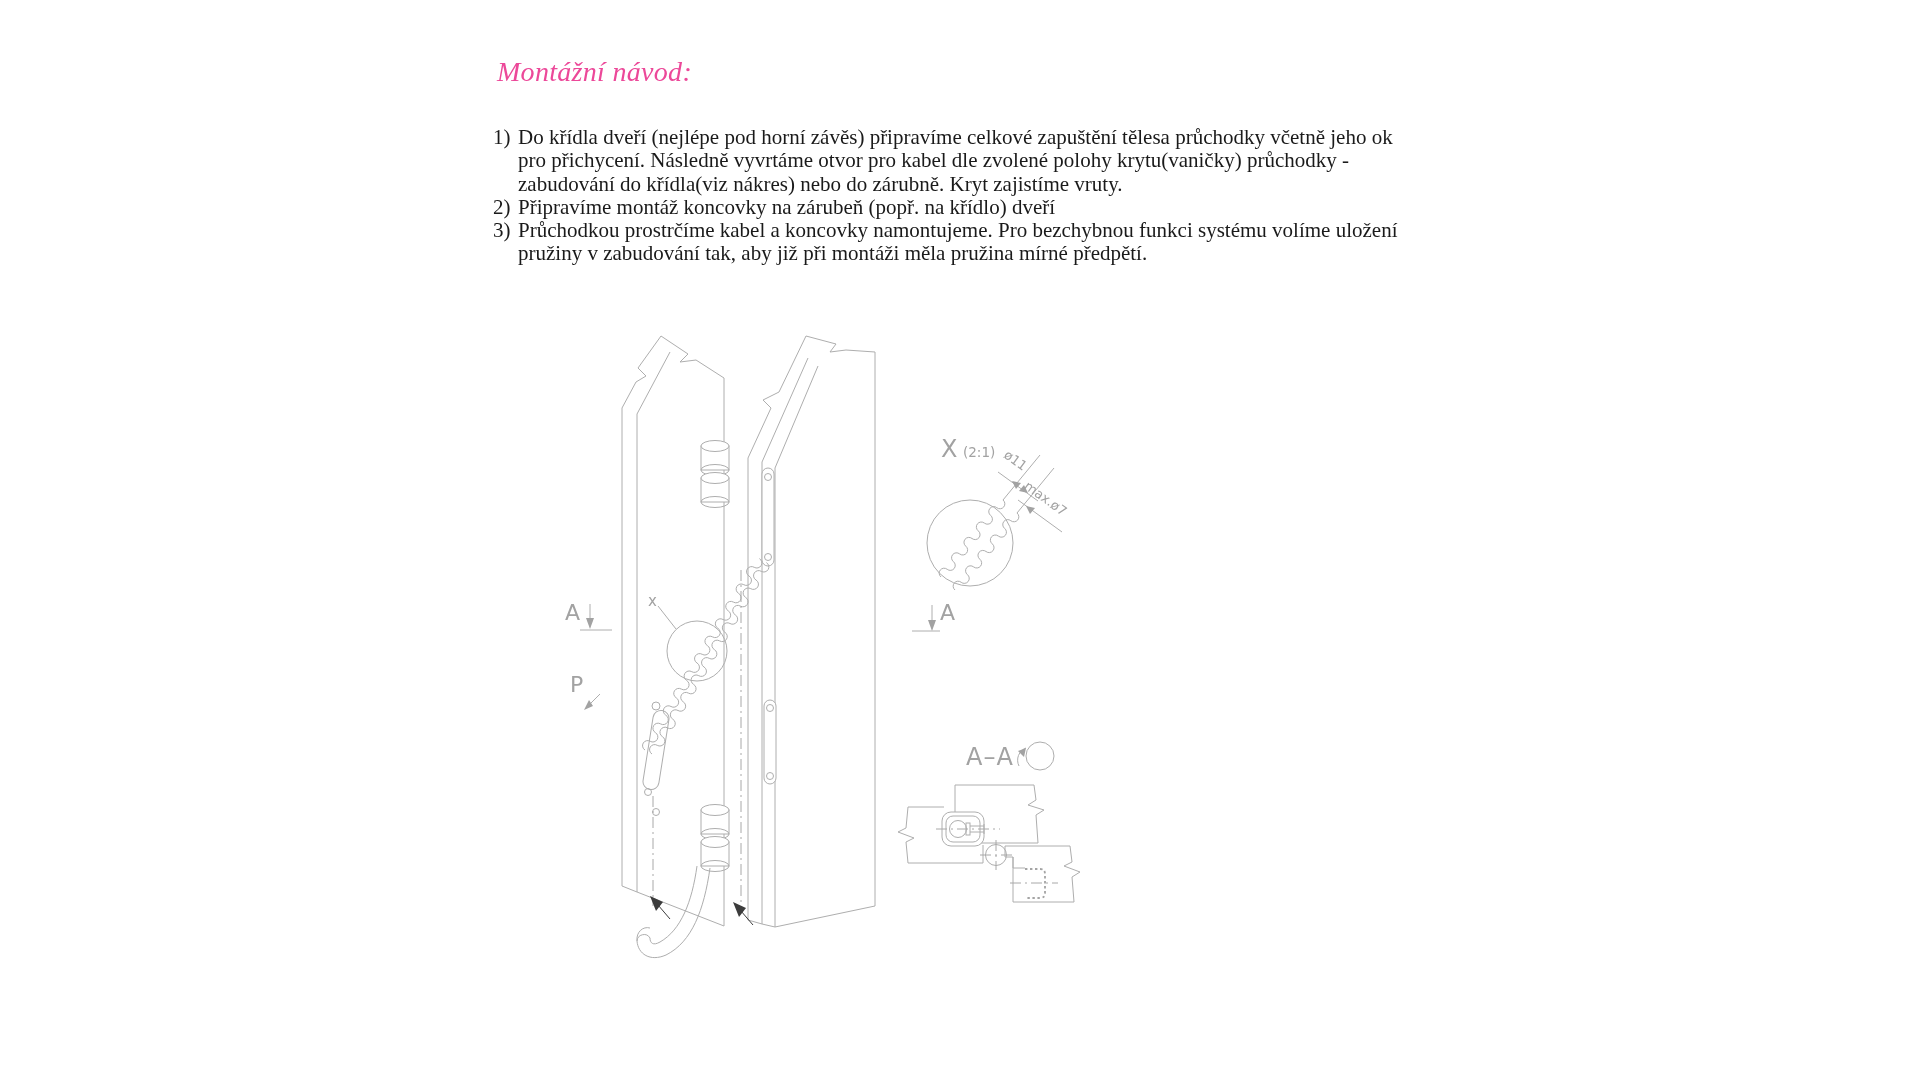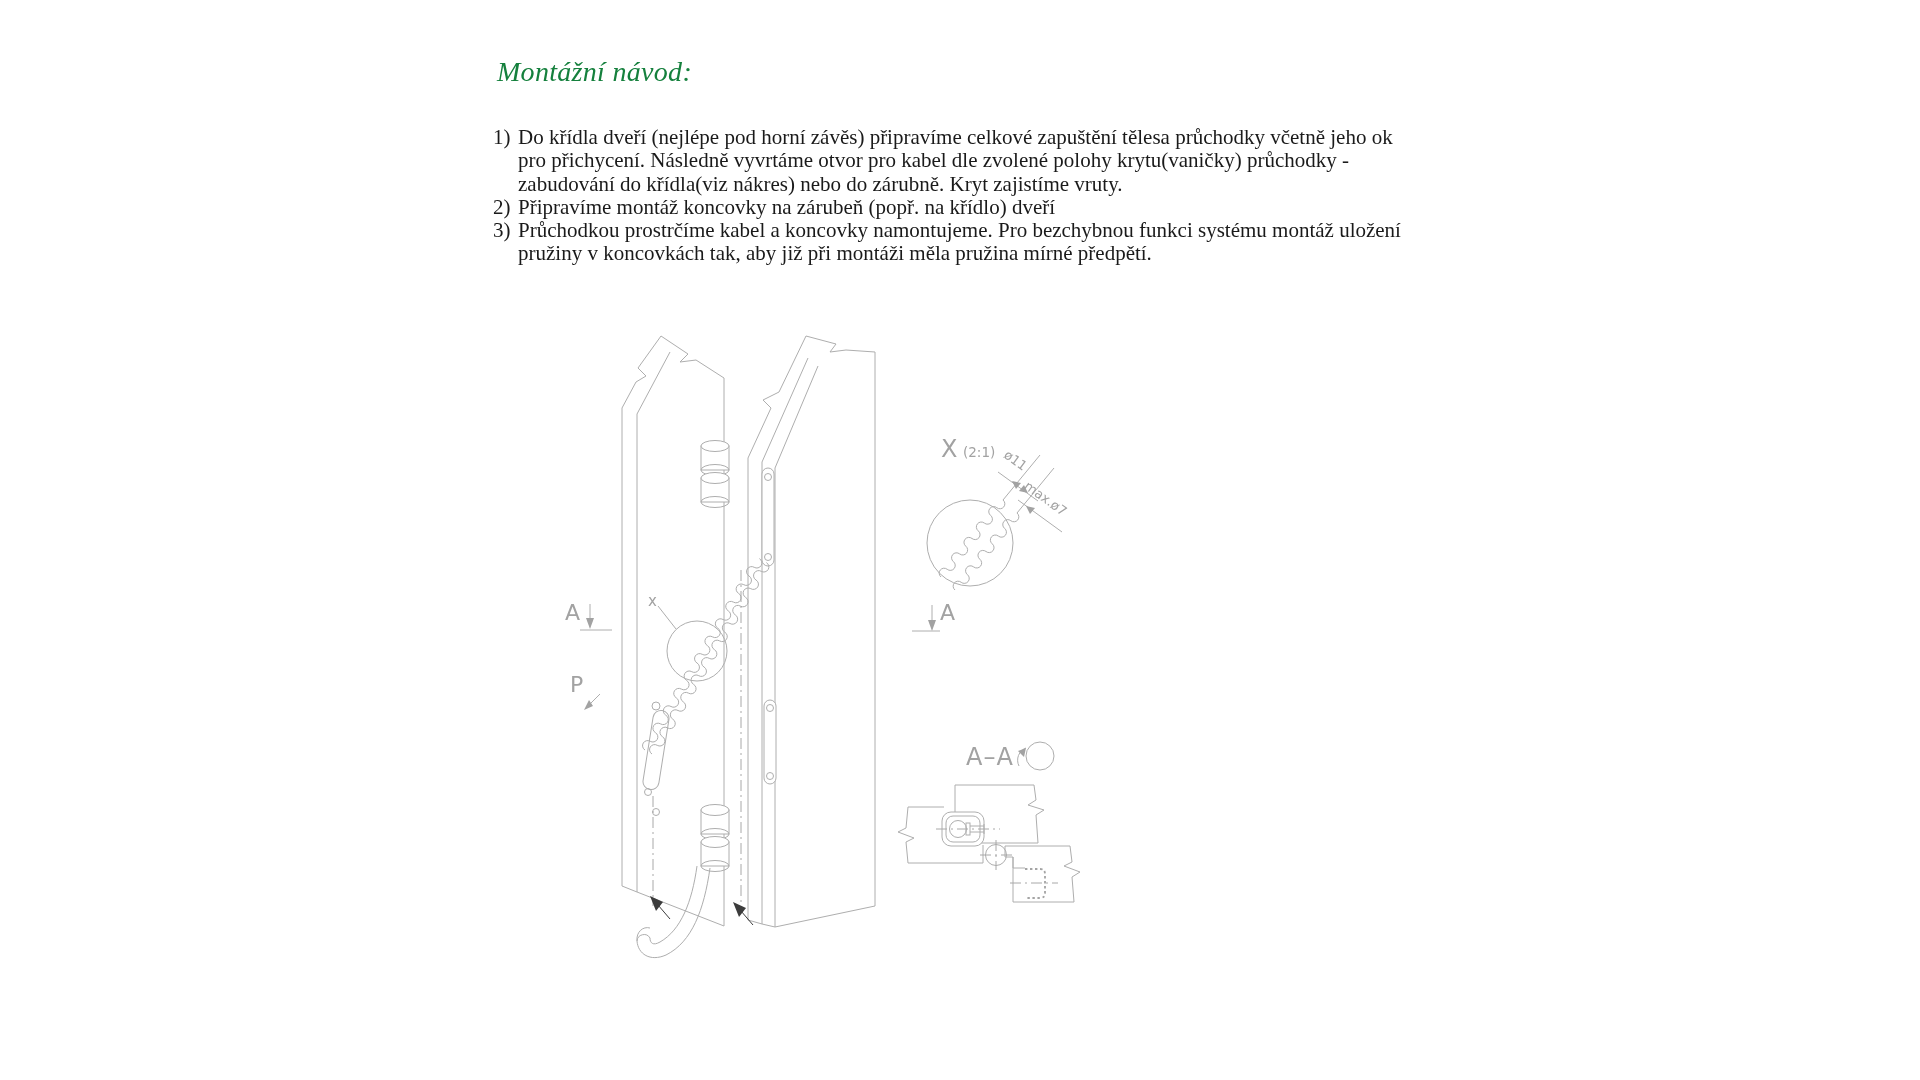--- a/index.html
+++ b/index.html
@@ -1,19 +1,19 @@
 <!DOCTYPE html>
 <html><head>
 <meta charset="utf-8">
 <style>
   html,body{margin:0;padding:0;background:#ffffff;}
   .page{position:relative;width:1920px;height:1080px;background:#ffffff;overflow:hidden;
         font-family:"Liberation Serif", serif;color:#1a1a1a;}
   .title{position:absolute;left:497px;top:56px;font-size:28px;font-style:italic;
-         font-weight:normal;margin:0;letter-spacing:.3px;color:#15803d;}
+         font-weight:normal;margin:0;letter-spacing:.3px;color:#ec4899;}
   .list{position:absolute;left:493px;top:126px;width:912px;font-size:21px;line-height:23.3px;}
   .li{display:flex;}
   .li .num{flex:0 0 25px;}
   .li .txt{flex:1;max-width:887px;}
   svg text{font-family:"DejaVu Sans", sans-serif;fill:#a2a2a2;}
   .cad{stroke:#aeaeae;stroke-width:1;fill:none;}
   .cadW{stroke:#aeaeae;stroke-width:1;fill:#ffffff;}
   .dashdot{stroke:#a8a8a8;stroke-width:1;fill:none;stroke-dasharray:11 4 2 4;}
   .dotted{stroke:#a4a4a4;stroke-width:1.8;fill:none;stroke-dasharray:2.4 2.6;}
   .blk{fill:#3c3c3c;stroke:none;}
@@ -30,21 +30,21 @@
     <div class="li">
       <span class="num">1)</span>
       <span class="txt">Do křídla dveří (nejlépe pod horní závěs) připravíme celkové zapuštění tělesa průchodky včetně jeho ok pro přichycení. Následně vyvrtáme otvor pro kabel dle zvolené polohy krytu(vaničky) průchodky - zabudování do křídla(viz nákres) nebo do zárubně. Kryt zajistíme vruty.</span>
     </div>
     <div class="li">
       <span class="num">2)</span>
       <span class="txt">Připravíme montáž koncovky na zárubeň (popř. na křídlo) dveří</span>
     </div>
     <div class="li">
       <span class="num">3)</span>
-      <span class="txt">Průchodkou prostrčíme kabel a koncovky namontujeme. Pro bezchybnou funkci systému montáž uložení pružiny v koncovkách tak, aby již při montáži měla pružina mírné předpětí.</span>
+      <span class="txt">Průchodkou prostrčíme kabel a koncovky namontujeme. Pro bezchybnou funkci systému volíme uložení pružiny v zabudování tak, aby již při montáži měla pružina mírné předpětí.</span>
     </div>
   </div>
 
   <svg style="position:absolute;left:555px;top:290px;" width="590" height="700" viewBox="555 290 590 700" xmlns="http://www.w3.org/2000/svg">
 
     <g>
 
       <path class="cad" d="M622,408 L636,382 L646,376 L638,368 L661,336"></path>
       <path class="cad" d="M661,336 L688,354 L680,362 L696,360 L724,378"></path>
       <path class="cad" d="M637,414 L670,352"></path>

